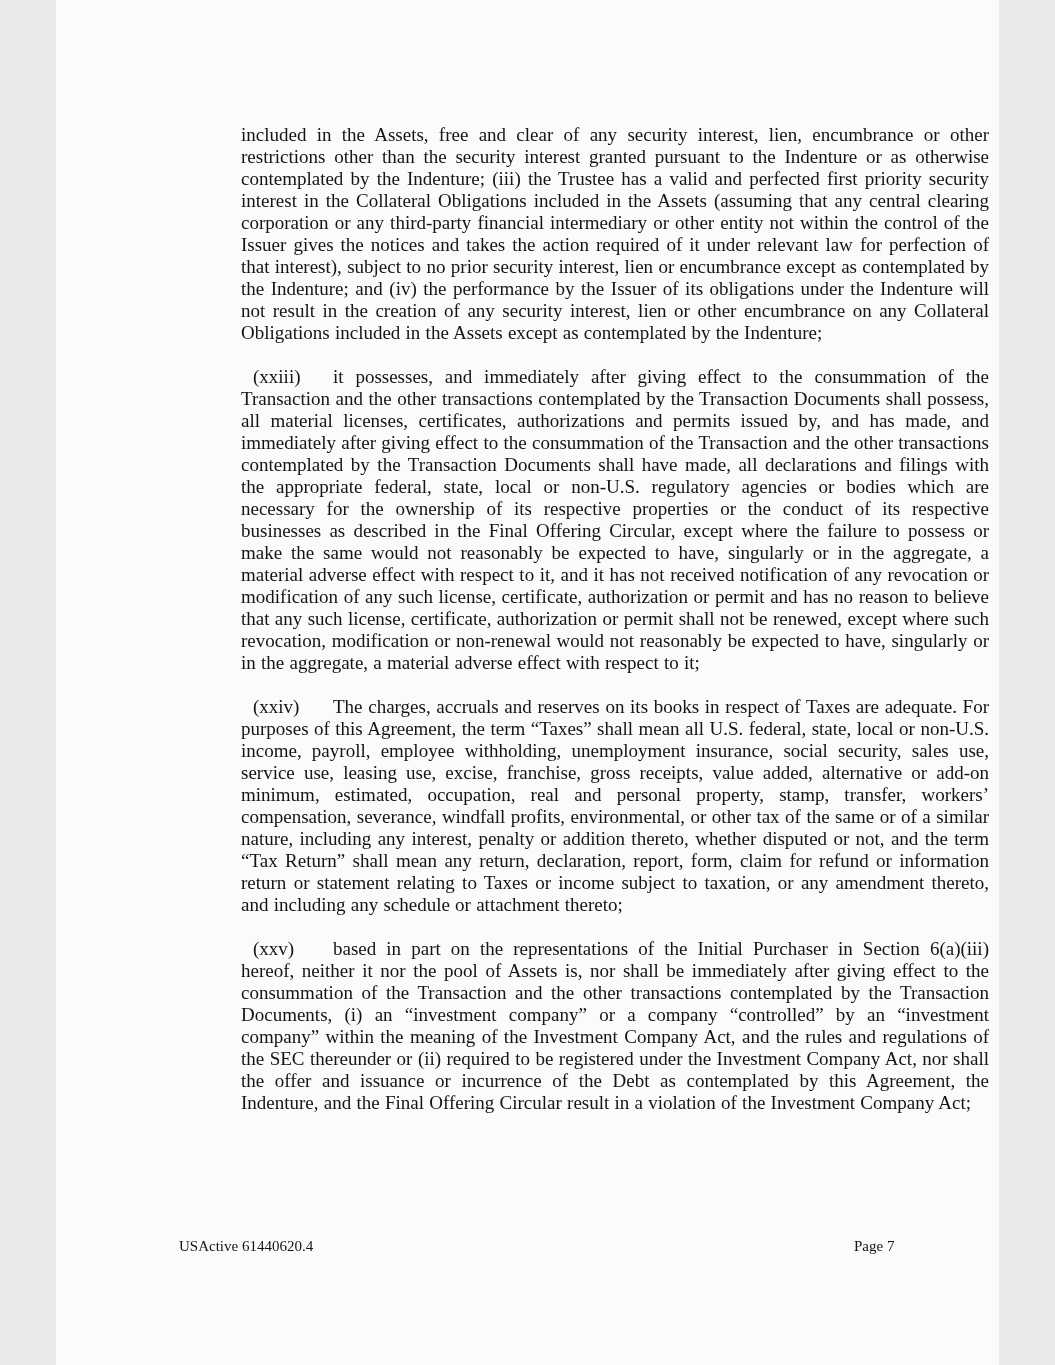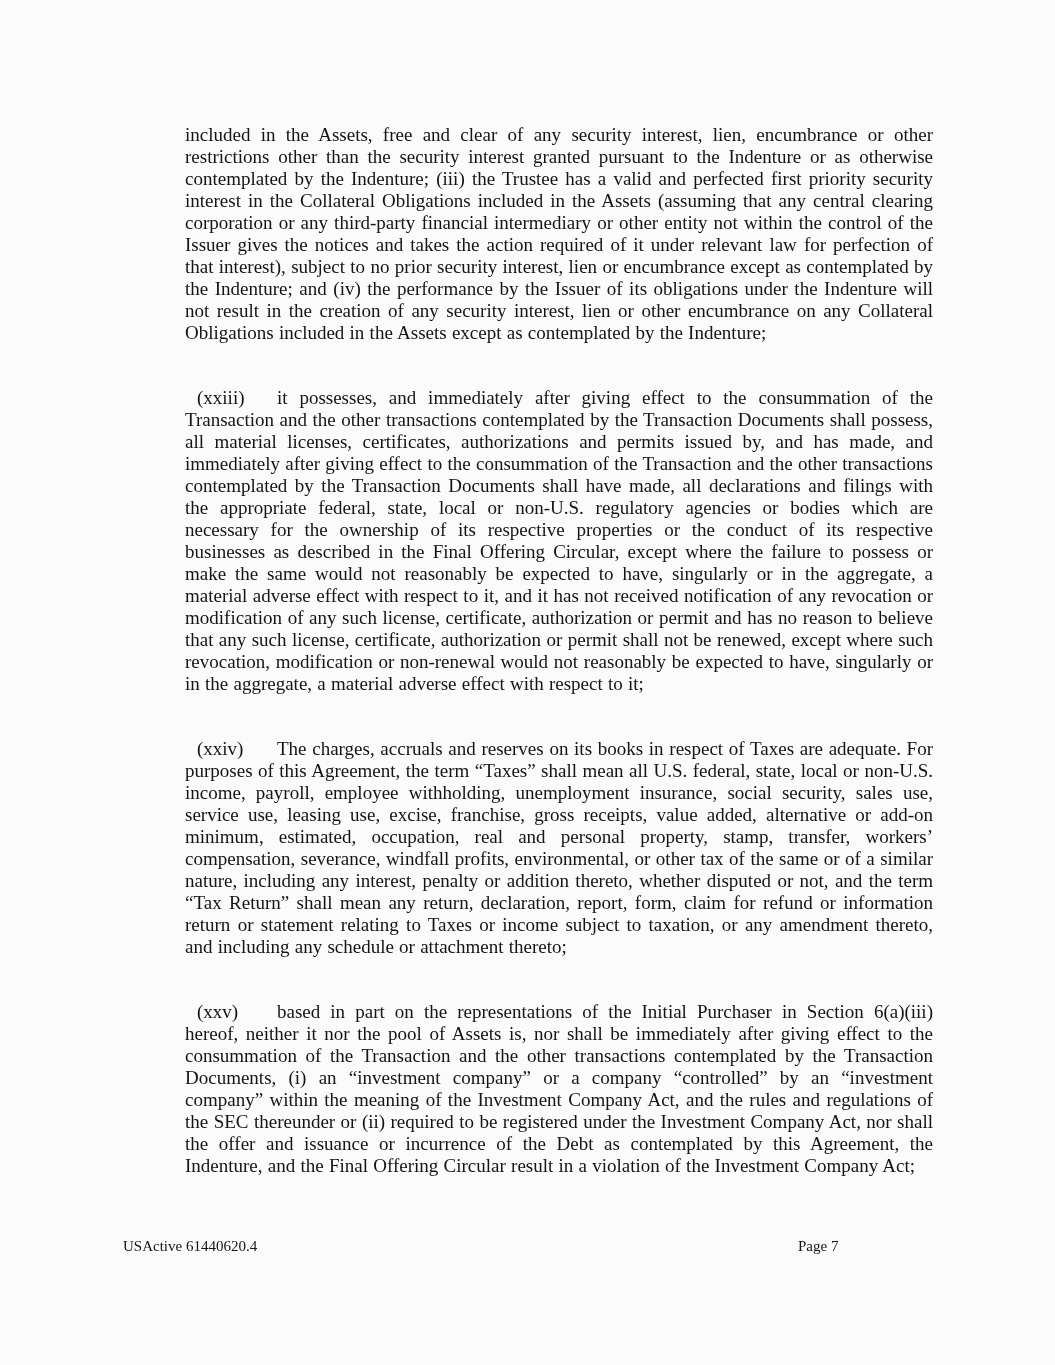--- a/index.html
+++ b/index.html
@@ -2,21 +2,21 @@
 <html><head>
 <meta charset="utf-8">
 <style>
   html, body {
     margin: 0;
     padding: 0;
     background: #e9e9e9;
   }
   .page {
     position: relative;
-    width: 1055px;
+    width: 943px;
     height: 1365px;
     margin: 0 auto;
     background: #fbfbfb;
     color: #141414;
     font-family: "Liberation Serif", "DejaVu Serif", serif;
     overflow: hidden;
   }
   .content {
     position: absolute;
     left: 185px;
@@ -31,21 +31,20 @@
     text-align: justify;
     letter-spacing: 0;
     word-spacing: 0.5px;
   }
   p.para:last-child { margin-bottom: 0; }
   p.numbered { text-indent: 12px; }
   .num {
     display: inline-block;
     width: 80px;
     text-indent: 0;
-    margin-top: 21px;
   }
   b { font-weight: normal; }
   .underline { }
   .footer-left, .footer-right {
     position: absolute;
     top: 1237px;
     font-size: 15px;
     line-height: 19px;
     color: #141414;
     white-space: nowrap;

